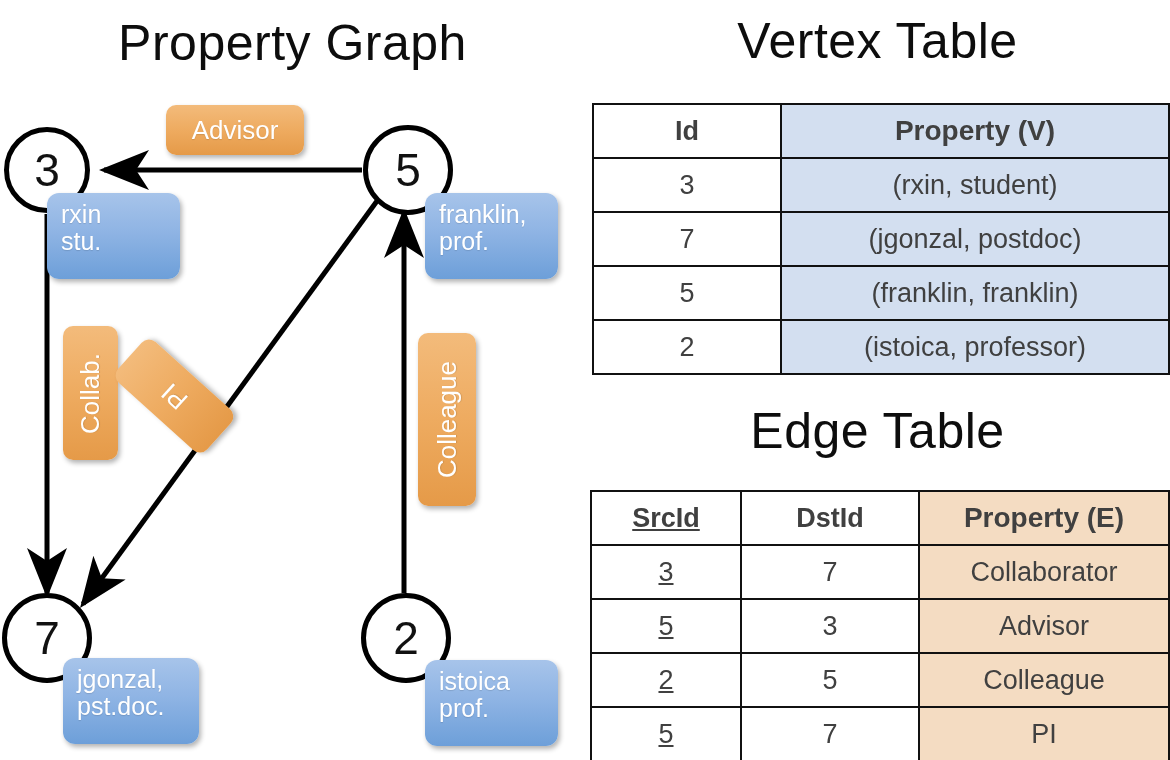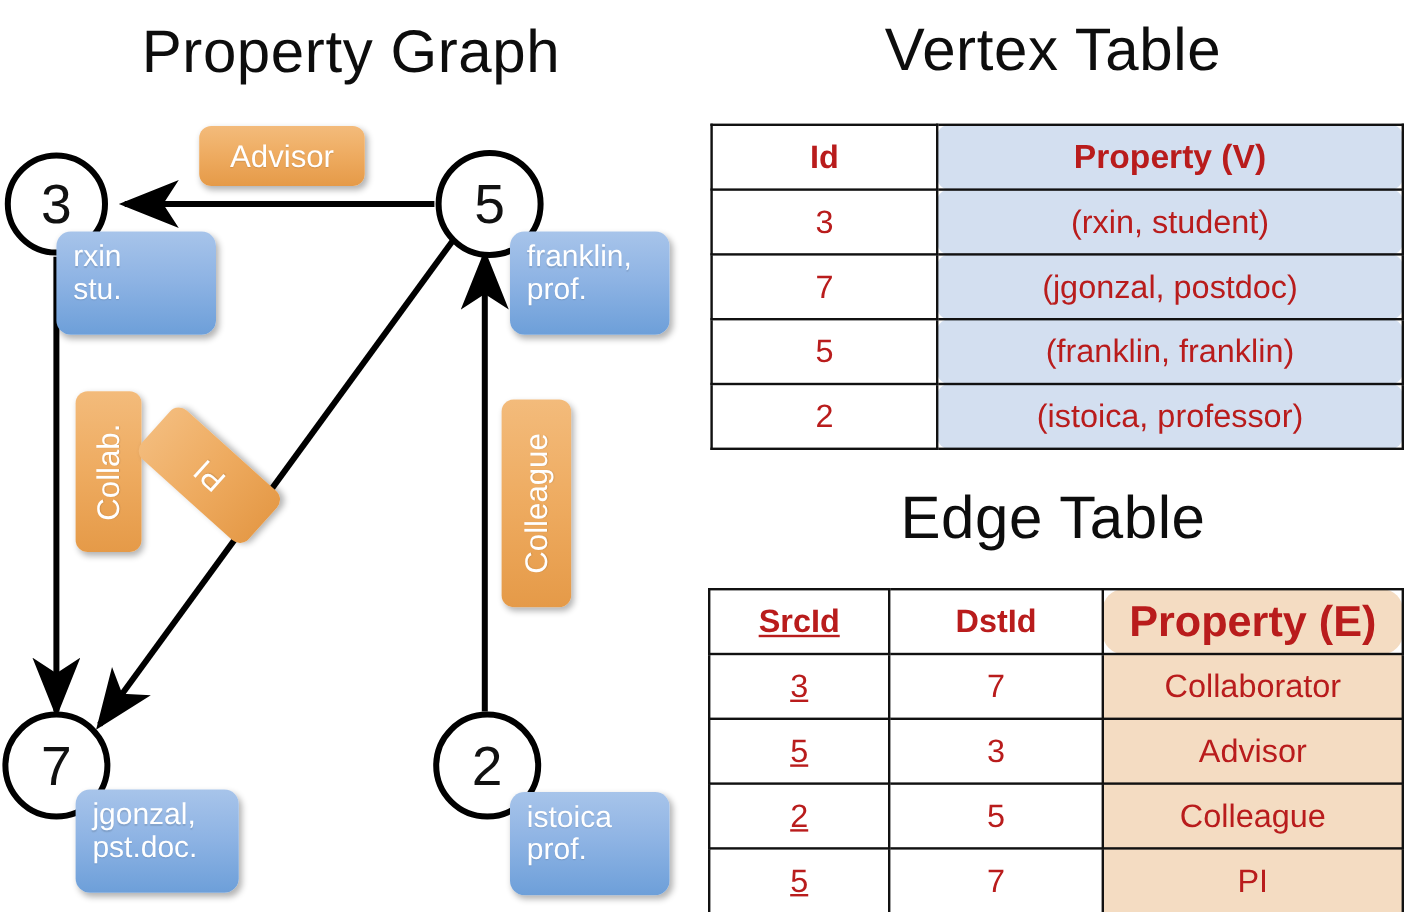--- a/index.html
+++ b/index.html
@@ -80,39 +80,39 @@
     position: absolute;
     border-collapse: collapse;
     table-layout: fixed;
     font-family: "Liberation Sans", sans-serif;
     font-weight: 300;
   }
   table.dtable td, table.dtable th {
     border: 2px solid #111;
     text-align: center;
     font-weight: 300;
-    color: #b91c1c;
+    color: #404040;
     padding: 0;
   }
   table.dtable th { font-weight: 700; }
 
   
   #vertex-table { left: 592px; top: 103px; width: 576px; }
   #vertex-table th, #vertex-table td { height: 54px; font-size: 27px; }
   #vertex-table .col-id { width: 188px; background:#fff; }
-  #vertex-table .col-prop { width: 388px; background: #d3dff0; border-radius: 10px; }
+  #vertex-table .col-prop { width: 388px; background: #d3dff0; }
   #vertex-table th.col-prop { font-size: 28px; }
 
   
   #edge-table { left: 590px; top: 490px; width: 578px; }
   #edge-table th, #edge-table td { height: 54px; font-size: 27px; }
   #edge-table .col-src { width: 150px; background:#fff;text-decoration:underline; }
   #edge-table .col-dst { width: 178px; background:#fff; }
   #edge-table .col-prope { width: 250px; background: #f4dcc2; }
-  #edge-table th.col-prope { font-size: 36px; border-radius: 17px; }
+  #edge-table th.col-prope { font-size: 28px; }
 </style>
 </head>
 <body>
 
 <div id="root">
 
   <div class="big-title" id="title-property-graph">Property Graph</div>
 
   <div class="big-title" id="title-vertex-table">Vertex Table</div>
 

